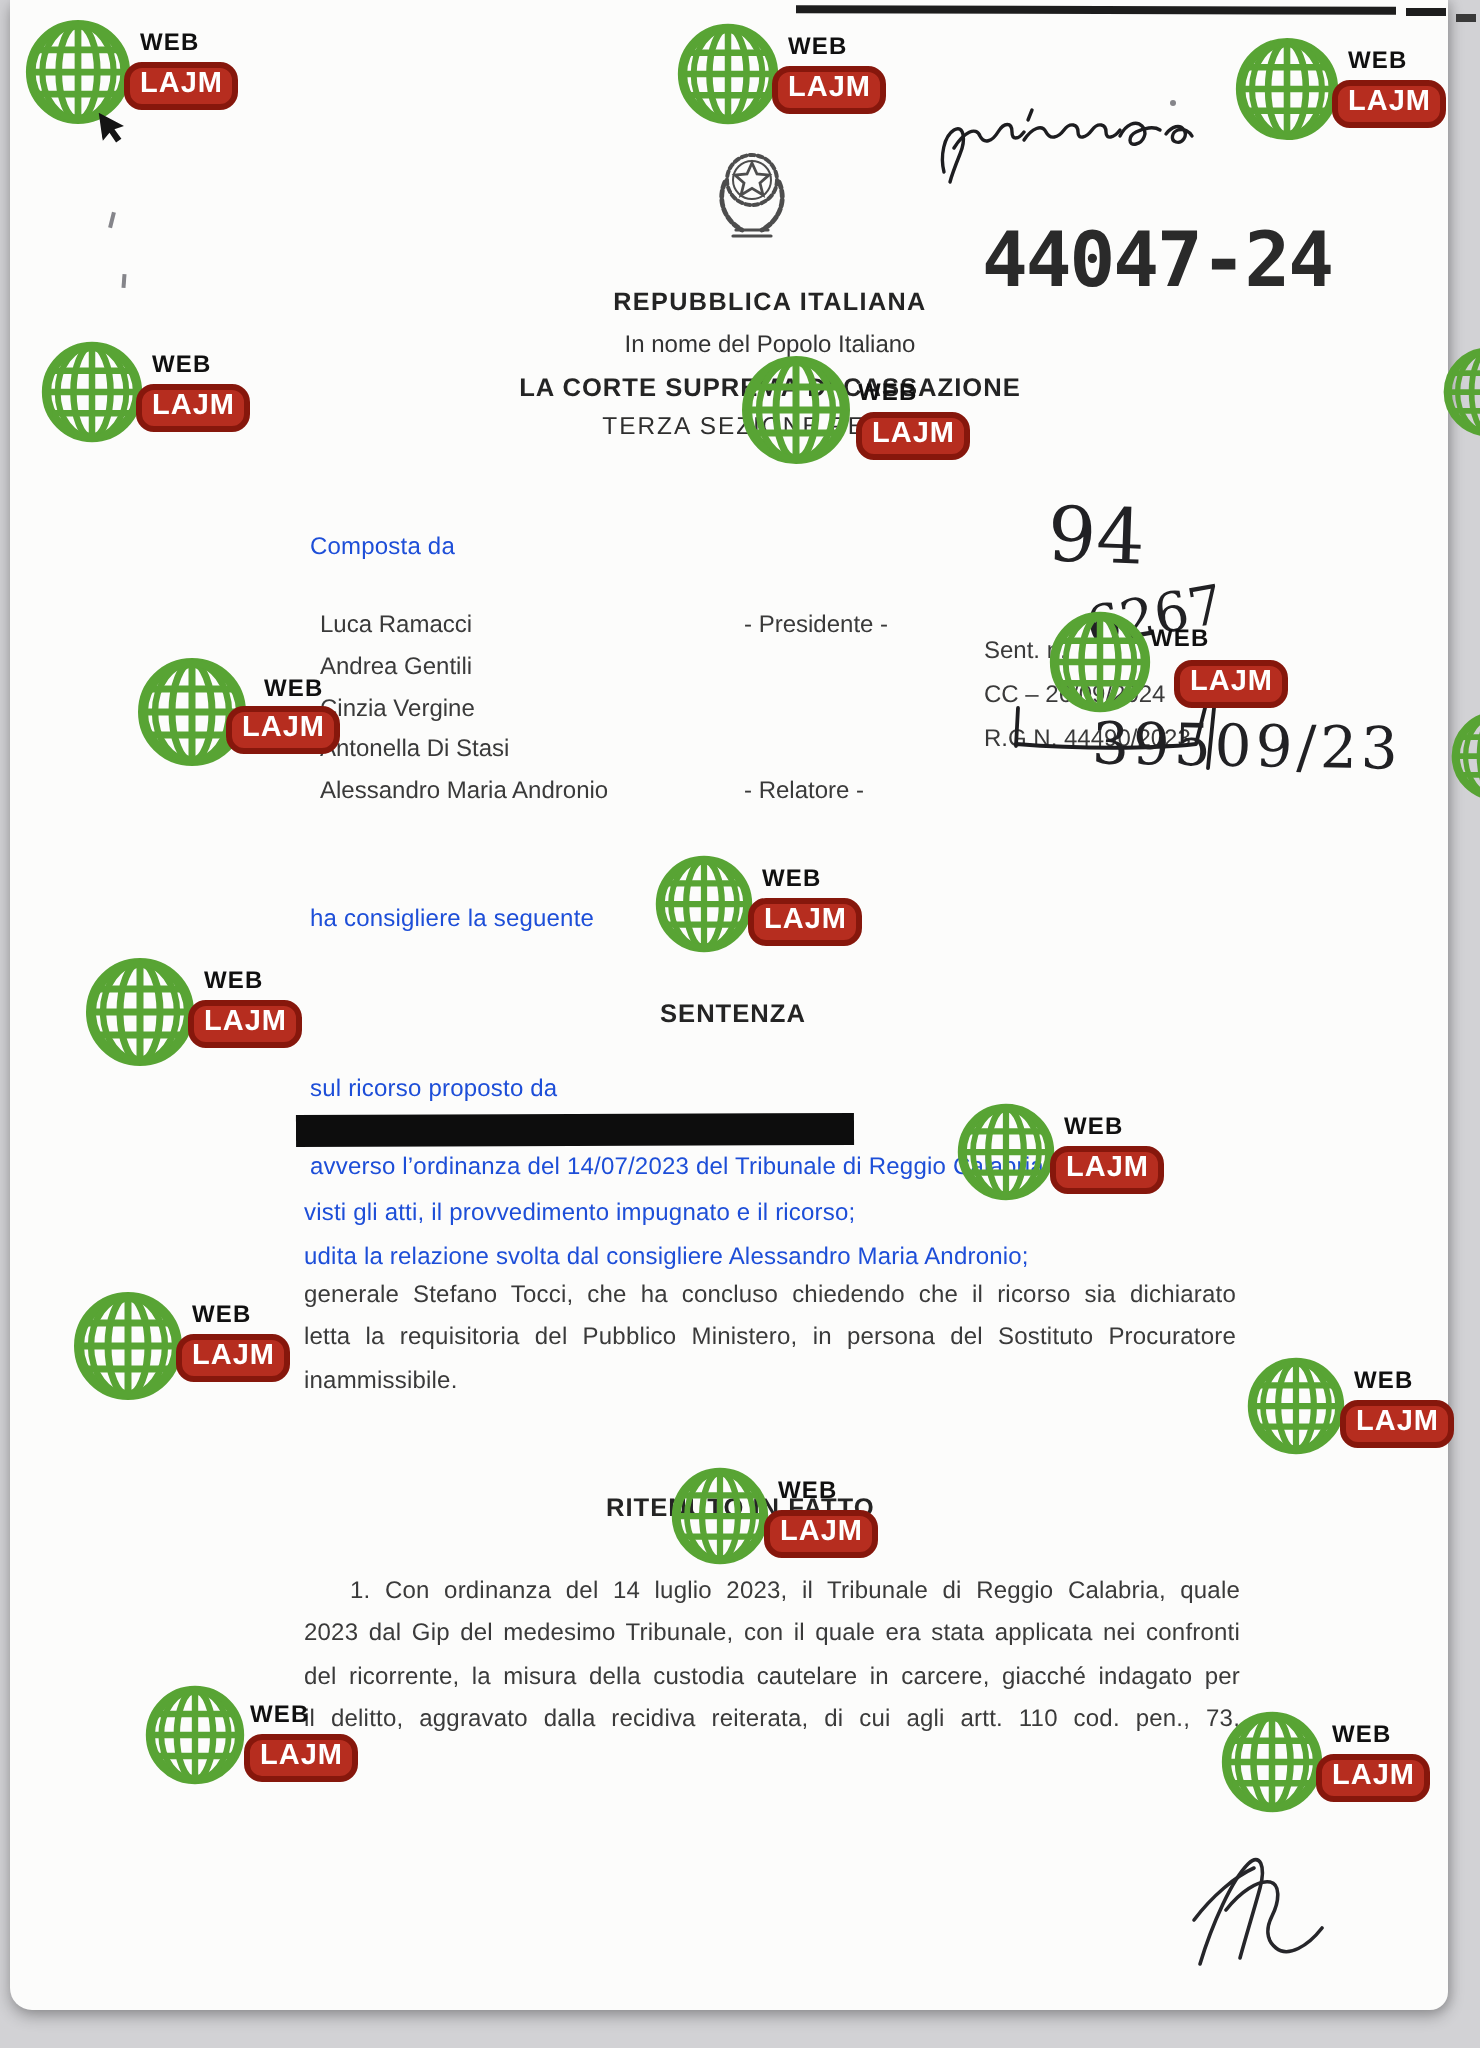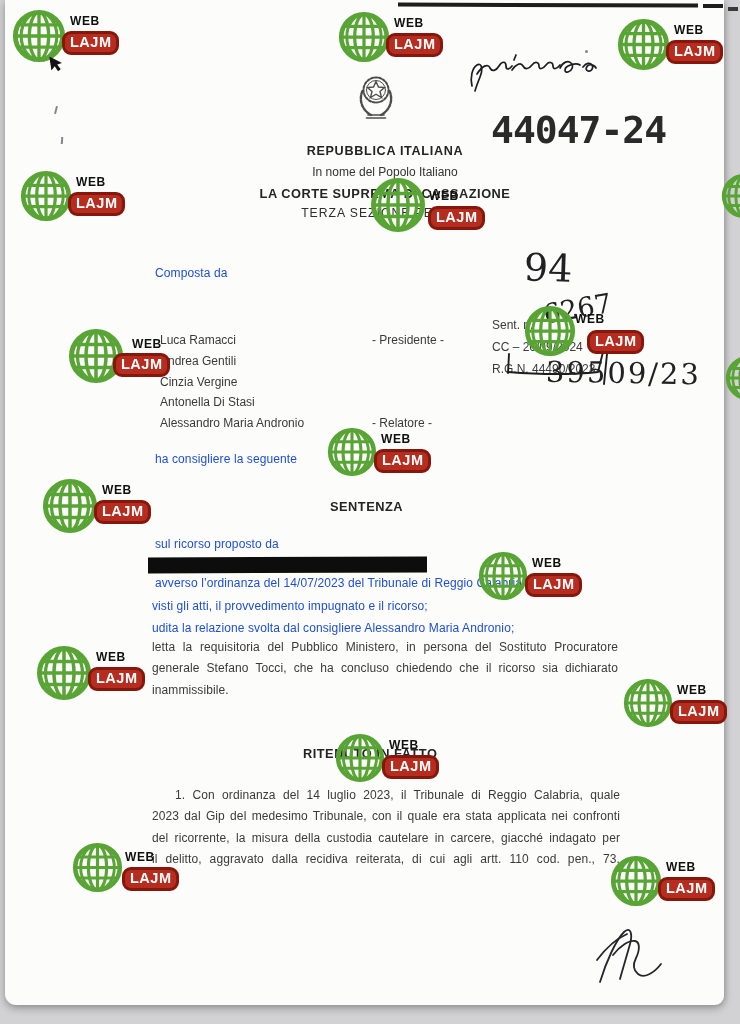--- a/index.html
+++ b/index.html
@@ -60,21 +60,21 @@
   </svg>
 
   <div class="stamp">44047-24</div>
 
   <div class="center-block h-rep" style="top:144px;">REPUBBLICA ITALIANA</div>
   <div class="center-block h-innome" style="top:165px;">In nome del Popolo Italiano</div>
   <div class="center-block h-corte" style="top:186px;">LA CORTE SUPREMA DI CASSAZIONE</div>
   <div class="center-block h-sez" style="top:206px;">TERZA SEZIONE PENALE</div>
 
   <div class="txt" style="left:155px;top:266px;">Composta da</div>
-  <div class="jus" style="left:160px;top:305px;width:330px;margin-top:28px;" id="panel-members">
+  <div class="jus" style="left:160px;top:305px;width:330px;" id="panel-members">
       <div class="panel-row"><span>Luca Ramacci</span><span class="role">- Presidente -</span></div>
       <div class="panel-row"><span>Andrea Gentili</span></div>
       <div class="panel-row"><span>Cinzia Vergine</span></div>
       <div class="panel-row"><span>Antonella Di Stasi</span></div>
       <div class="panel-row"><span>Alessandro Maria Andronio</span><span class="role">- Relatore -</span></div>
     </div>
 
   <div class="jus" style="left:492px;top:306px;width:160px;margin-top:12px;">
     <div class="meta-row">Sent. n.</div>
     <div class="meta-row">CC – 26/09/2024</div>
@@ -86,22 +86,22 @@
   <div class="hand" style="left:546px;top:356px;font-size:29px;letter-spacing:2px;transform:rotate(1deg);">39509/23</div>
 
   <div class="txt" style="left:155px;top:452px;">ha consigliere la seguente</div>
   <div class="h-bold" style="left:330px;top:499px;">SENTENZA</div>
   <div class="txt" style="left:155px;top:537px;">sul ricorso proposto da</div>
   <div class="redaction"></div>
   <div class="txt" style="left:155px;top:576px;">avverso l’ordinanza del 14/07/2023 del Tribunale di Reggio Calabria</div>
   <div class="txt" style="left:152px;top:599px;">visti gli atti, il provvedimento impugnato e il ricorso;</div>
   <div class="txt" style="left:152px;top:621px;">udita la relazione svolta dal consigliere Alessandro Maria Andronio;</div>
   <div class="jus" style="left:152px;top:640px;width:466px;" id="letta-block">
+      <div class="jline">generale Stefano Tocci, che ha concluso chiedendo che il ricorso sia dichiarato</div>
       <div class="jline">letta la requisitoria del Pubblico Ministero, in persona del Sostituto Procuratore</div>
-      <div class="jline">generale Stefano Tocci, che ha concluso chiedendo che il ricorso sia dichiarato</div>
       <div class="jline natural">inammissibile.</div>
     </div>
   <div class="h-bold" style="left:303px;top:746px;">RITENUTO IN FATTO</div>
   <div class="jus" style="left:152px;top:788px;width:468px;" id="para1-block">
       <div class="jline" style="padding-left: 23px;">1. Con ordinanza del 14 luglio 2023, il Tribunale di Reggio Calabria, quale</div>
       <div class="jline">2023 dal Gip del medesimo Tribunale, con il quale era stata applicata nei confronti</div>
       <div class="jline">del ricorrente, la misura della custodia cautelare in carcere, giacché indagato per</div>
       <div class="jline">il delitto, aggravato dalla recidiva reiterata, di cui agli artt. 110 cod. pen., 73,</div>
     </div>
 

